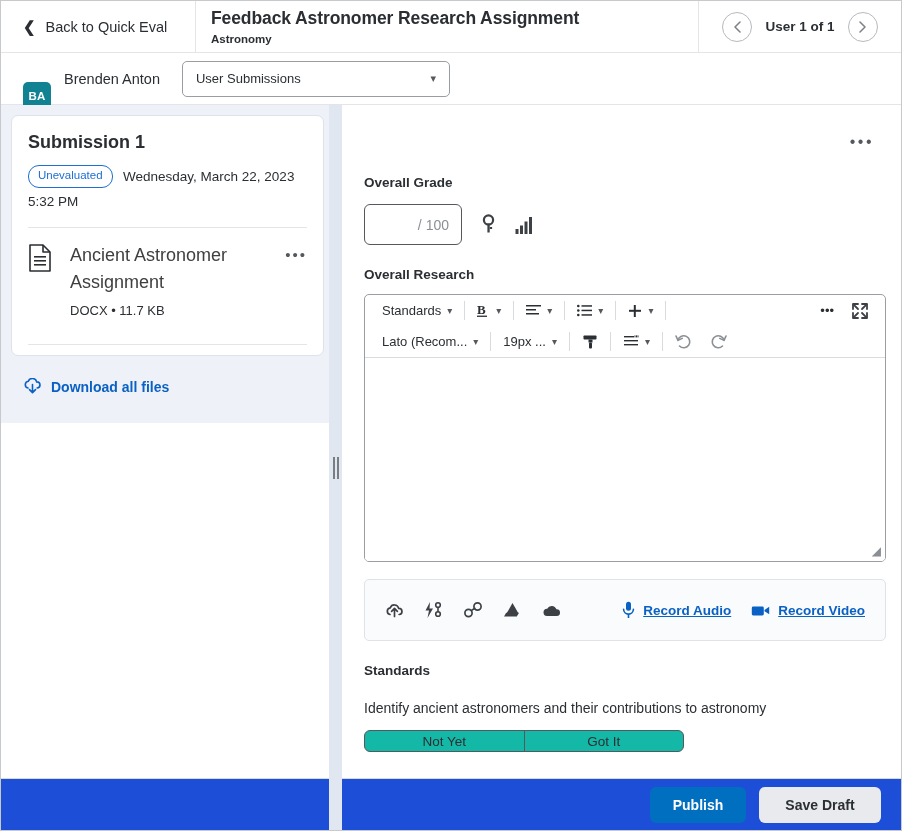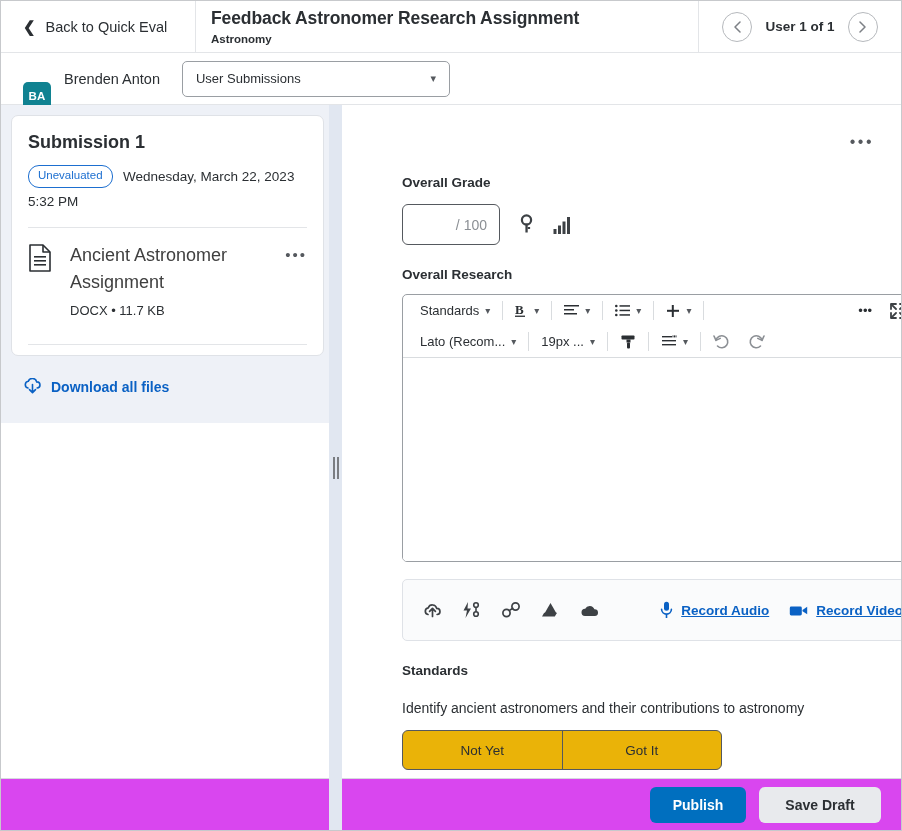--- a/index.html
+++ b/index.html
@@ -73,21 +73,21 @@
   .select-box {
     margin-left: 9px; width: 268px; height: 36px;
     border: 1px solid #9a9ea3; border-radius: 5px;
     display: flex; align-items: center; justify-content: space-between;
     padding: 0 13px; background: #fff; cursor: pointer;
   }
   .select-box span.val { font-size: 13px; color: #2b2f33; }
   .caret { color: #55595e; font-size: 11px; }
 
   
-  .body-split { display: flex; height: 726px; position: relative; gap: 38px; }
+  .body-split { display: flex; height: 726px; position: relative; }
 
   
   .left-panel {
     width: 334px; background: #eef1f7;
     display: flex; flex-direction: column;
     border-right: 1px solid #d6d9de;
     position: relative;
   }
   .sub-card {
     margin: 10px 10px 0 10px; background: #fff;
@@ -167,33 +167,33 @@
     display: flex; align-items: center; padding: 0 20px; gap: 20px;
   }
   .attach-icon { cursor: pointer; display: flex; align-items: center; }
   .attach-spacer { flex: 1; }
   .rec-link { display: flex; align-items: center; gap: 8px; color: #0a61c4; font-size: 13.5px; font-weight: 700; cursor: pointer; text-decoration: underline; }
 
   
   .std-block { padding: 22px 0 0 29px; }
   .std-text { font-size: 14px; color: #2b2f33; margin-top: 22px; }
   .seg {
-    margin-top: 14px; display: flex; width: 320px; height: 40px;
-    border: 1px solid #55595e; border-radius: 6px; overflow: hidden; background: #eab308;
+    margin-top: 14px; display: flex; width: 320px; height: 22px;
+    border: 1px solid #55595e; border-radius: 6px; overflow: hidden; background: #14b8a6;
   }
   .seg div {
     flex: 1; display: flex; align-items: center; justify-content: center;
     font-size: 13.5px; color: #2b2f33; cursor: pointer;
   }
   .seg div:first-child { border-right: 1px solid #55595e; }
 
   
   .footer {
     position: absolute; left: 0; bottom: 0; width: 900px; height: 52px;
-    border-top: 1px solid #d6d9de; background: #d946ef;
+    border-top: 1px solid #d6d9de; background: #1d4ed8;
     display: flex; align-items: center; justify-content: flex-end;
     padding-right: 20px; gap: 13px;
   }
   .btn {
     height: 36px; border-radius: 6px; font-size: 14px; font-weight: 700;
     display: flex; align-items: center; justify-content: center; cursor: pointer;
   }
   .btn-primary { background: #006fbf; color: #fff; width: 96px; }
   .btn-secondary { background: #e8eaed; color: #2b2f33; width: 122px; }
 </style>

